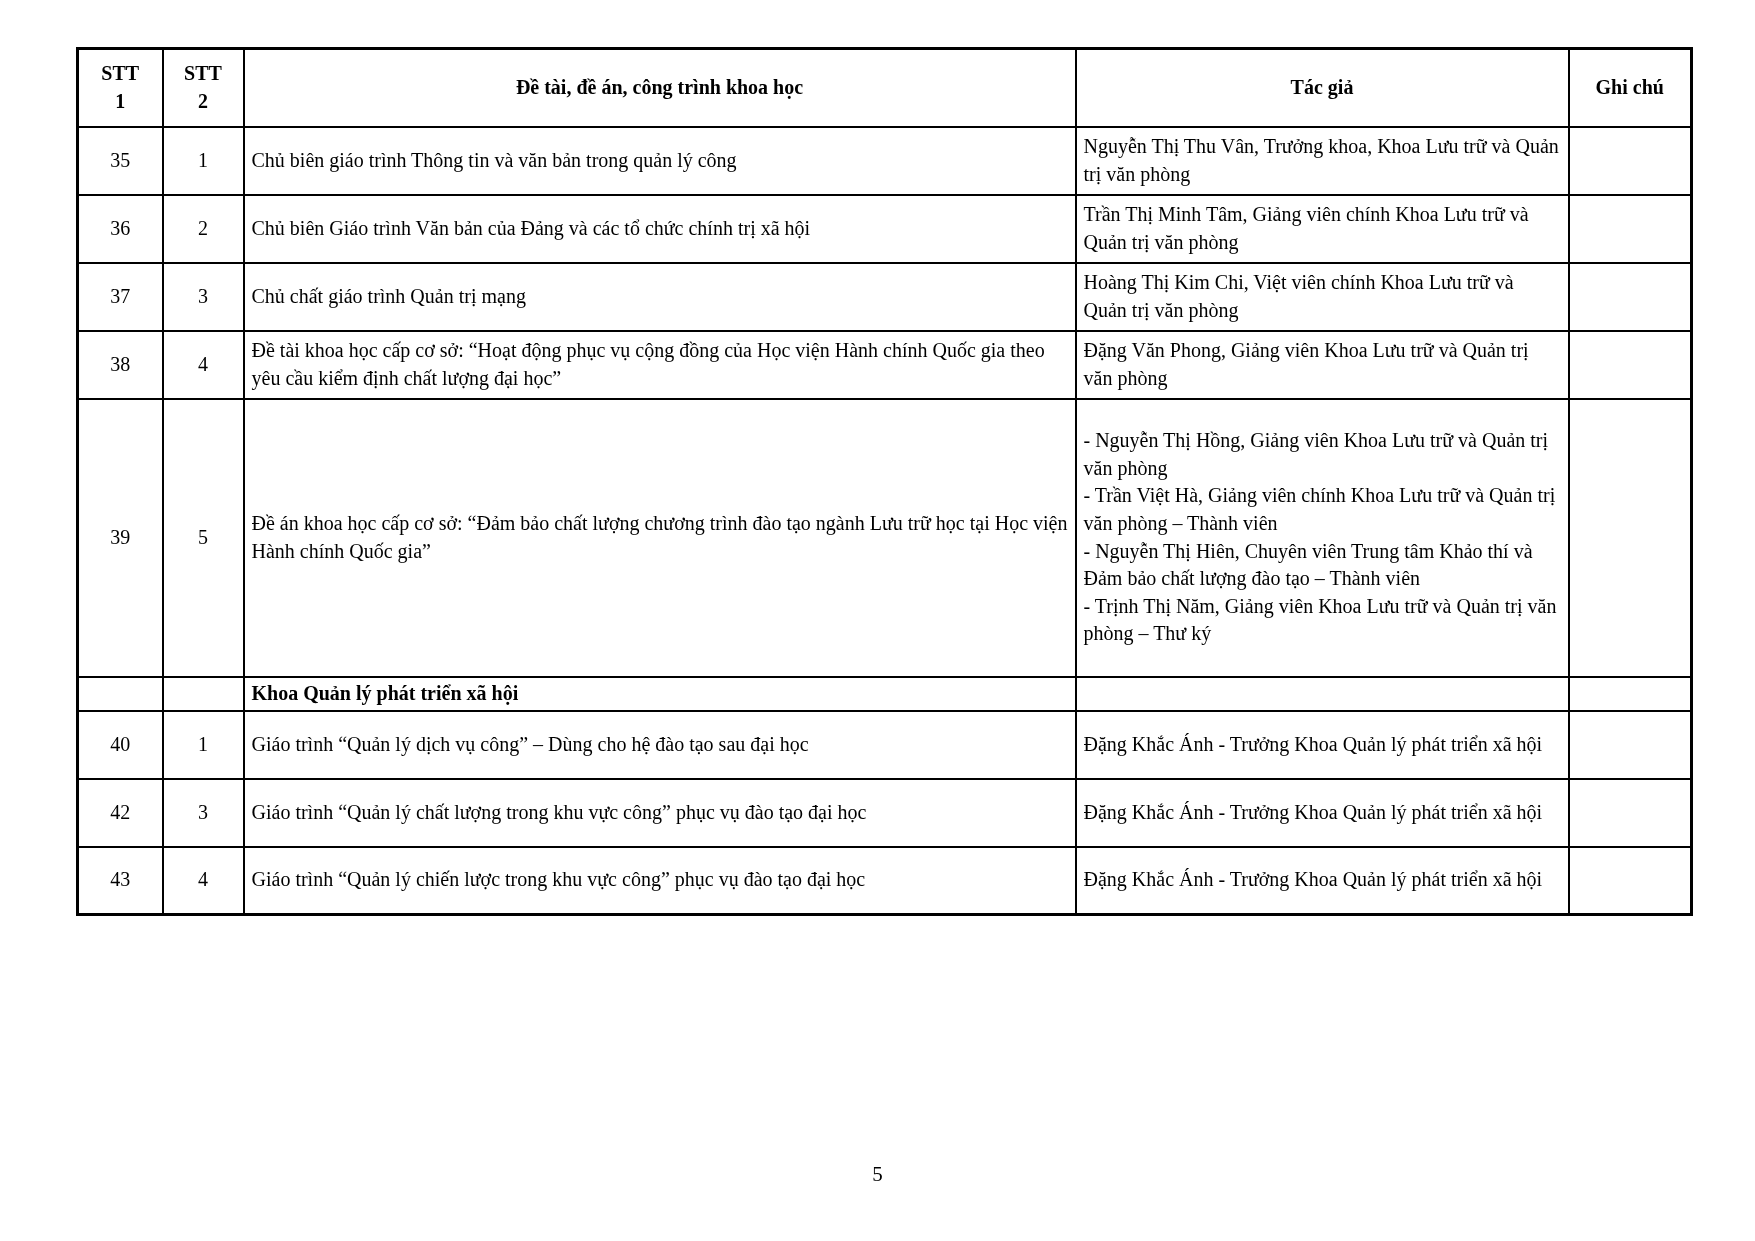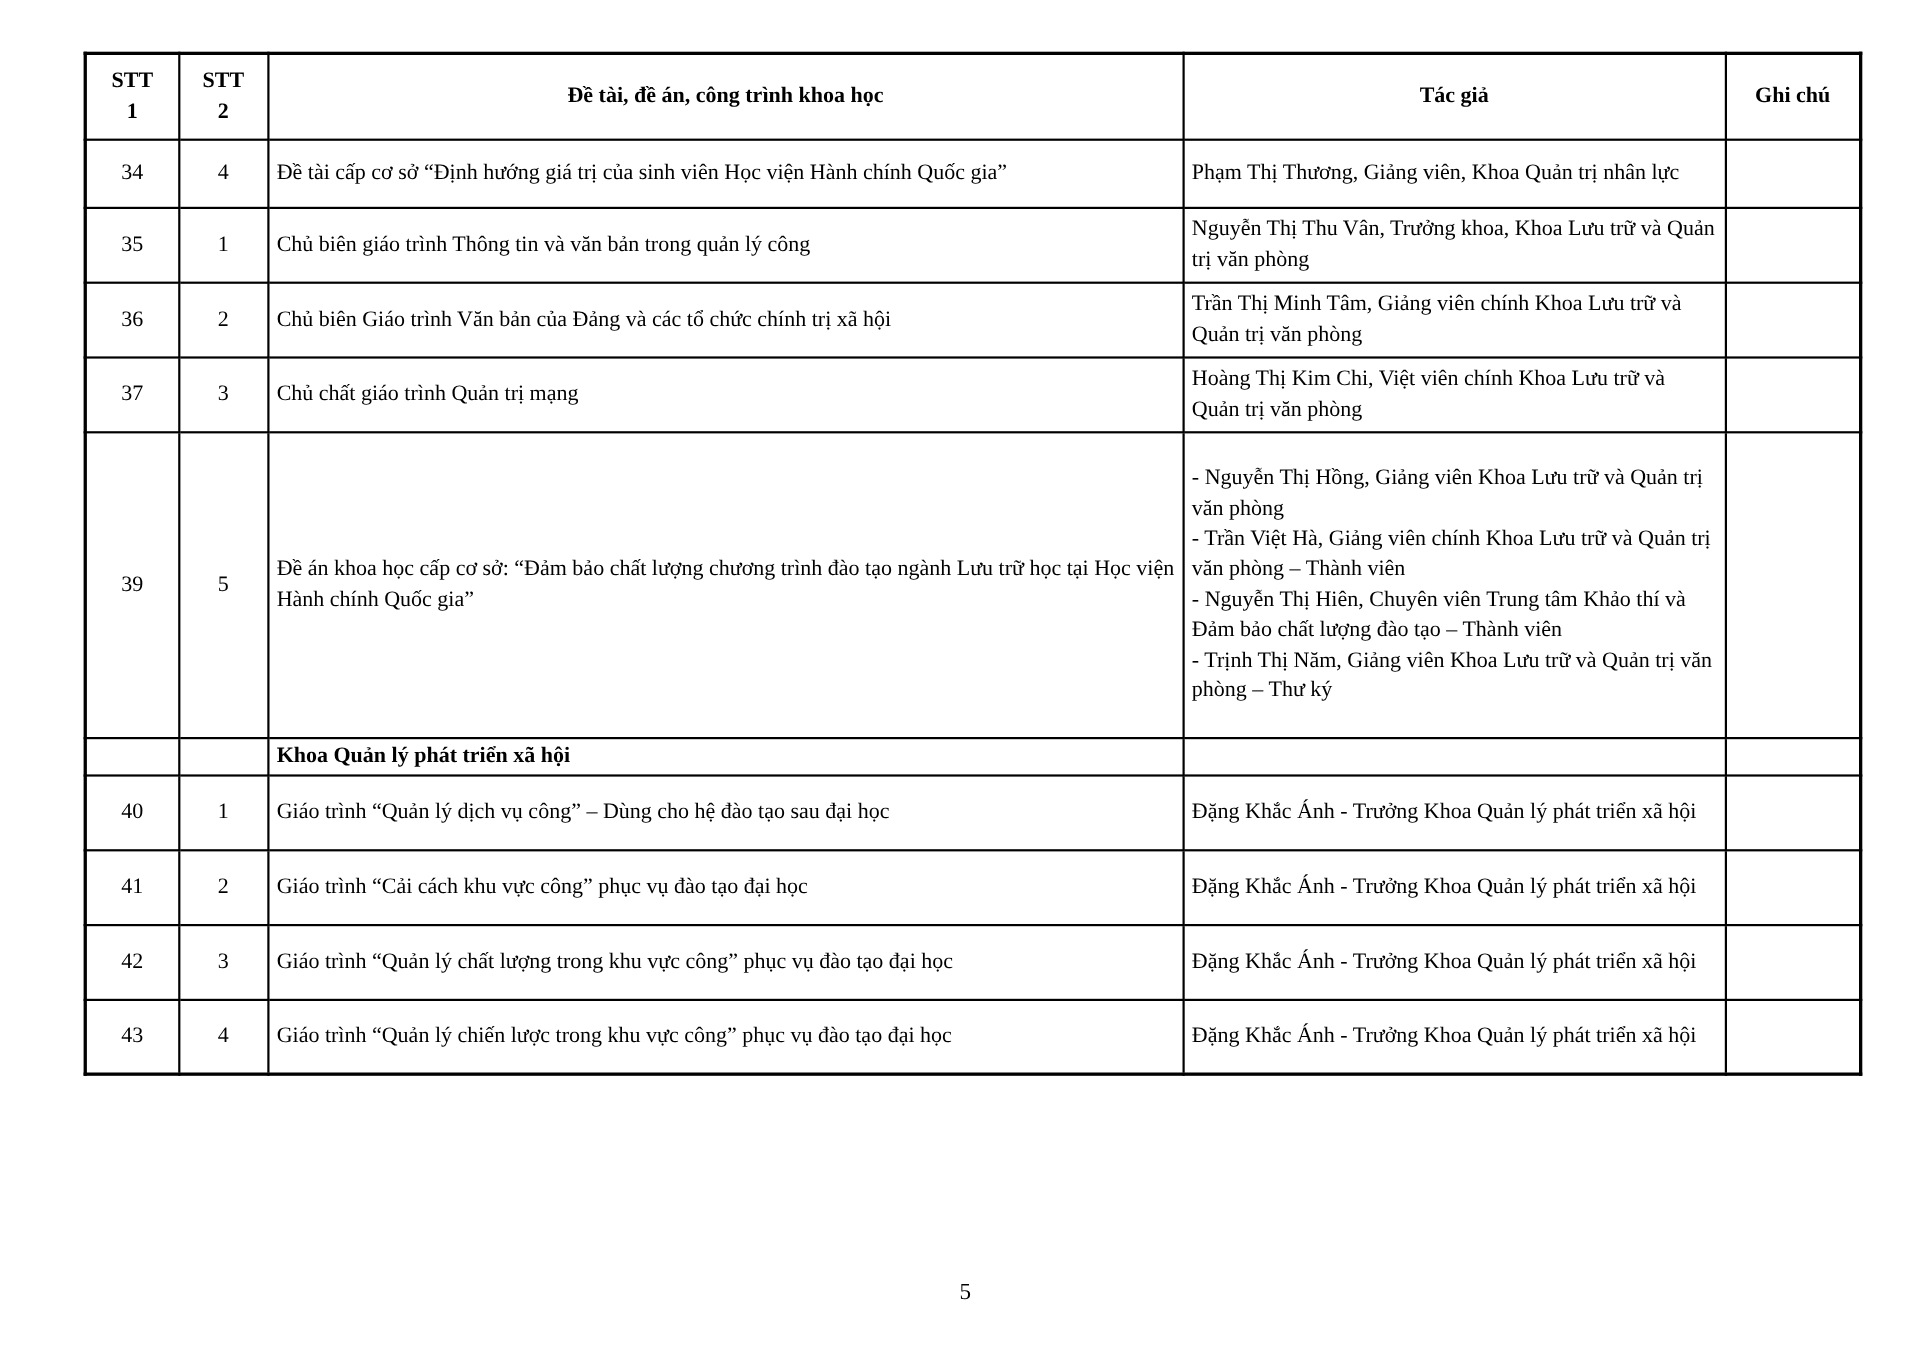--- a/index.html
+++ b/index.html
@@ -83,27 +83,20 @@
         <th>STT
 1</th>
         <th>STT
 2</th>
         <th>Đề tài, đề án, công trình khoa học</th>
         <th>Tác giả</th>
         <th>Ghi chú</th>
       </tr>
     </thead>
     <tbody>
-      <tr class="h-2line">
-        <td class="cell-stt">34</td>
-        <td class="cell-stt">4</td>
-        <td class="cell-title">Đề tài cấp cơ sở “Định hướng giá trị của sinh viên Học viện Hành chính Quốc gia”</td>
-        <td class="cell-author">Phạm Thị Thương, Giảng viên, Khoa Quản trị nhân lực</td>
-        <td class="cell-note"></td>
-      </tr>
 
 
       <tr class="h-std">
         <td class="cell-stt">35</td>
         <td class="cell-stt">1</td>
         <td class="cell-title">Chủ biên giáo trình Thông tin và văn bản trong quản lý công</td>
         <td class="cell-author">Nguyễn Thị Thu Vân, Trưởng khoa, Khoa Lưu trữ và Quản trị văn phòng</td>
         <td class="cell-note"></td>
       </tr>
 
@@ -116,20 +109,27 @@
       </tr>
 
       <tr class="h-std">
         <td class="cell-stt">37</td>
         <td class="cell-stt">3</td>
         <td class="cell-title">Chủ chất giáo trình Quản trị mạng</td>
         <td class="cell-author">Hoàng Thị Kim Chi, Việt viên chính Khoa Lưu trữ và Quản trị văn phòng</td>
         <td class="cell-note"></td>
       </tr>
 
+      <tr class="h-std">
+        <td class="cell-stt">38</td>
+        <td class="cell-stt">4</td>
+        <td class="cell-title">Đề tài khoa học cấp cơ sở: “Hoạt động phục vụ cộng đồng của Học viện Hành chính Quốc gia theo yêu cầu kiểm định chất lượng đại học”</td>
+        <td class="cell-author">Đặng Văn Phong, Giảng viên Khoa Lưu trữ và Quản trị văn phòng</td>
+        <td class="cell-note"></td>
+      </tr>
 
       <tr class="h-big">
         <td class="cell-stt">39</td>
         <td class="cell-stt">5</td>
         <td class="cell-title">Đề án khoa học cấp cơ sở: “Đảm bảo chất lượng chương trình đào tạo ngành Lưu trữ học tại Học viện Hành chính Quốc gia”</td>
         <td class="cell-author">- Nguyễn Thị Hồng, Giảng viên Khoa Lưu trữ và Quản trị văn phòng
 - Trần Việt Hà, Giảng viên chính Khoa Lưu trữ và Quản trị văn phòng – Thành viên
 - Nguyễn Thị Hiên, Chuyên viên Trung tâm Khảo thí và Đảm bảo chất lượng đào tạo – Thành viên
 - Trịnh Thị Năm, Giảng viên Khoa Lưu trữ và Quản trị văn phòng – Thư ký</td>
         <td class="cell-note"></td>
@@ -144,27 +144,20 @@
       </tr>
 
       <tr class="h-std">
         <td class="cell-stt">40</td>
         <td class="cell-stt">1</td>
         <td class="cell-title">Giáo trình “Quản lý dịch vụ công” – Dùng cho hệ đào tạo sau đại học</td>
         <td class="cell-author">Đặng Khắc Ánh - Trưởng Khoa Quản lý phát triển xã hội</td>
         <td class="cell-note"></td>
       </tr>
 
-      <tr class="h-std">
-        <td class="cell-stt">41</td>
-        <td class="cell-stt">2</td>
-        <td class="cell-title">Giáo trình “Cải cách khu vực công” phục vụ đào tạo đại học</td>
-        <td class="cell-author">Đặng Khắc Ánh - Trưởng Khoa Quản lý phát triển xã hội</td>
-        <td class="cell-note"></td>
-      </tr>
 
       <tr class="h-std">
         <td class="cell-stt">42</td>
         <td class="cell-stt">3</td>
         <td class="cell-title">Giáo trình “Quản lý chất lượng trong khu vực công” phục vụ đào tạo đại học</td>
         <td class="cell-author">Đặng Khắc Ánh - Trưởng Khoa Quản lý phát triển xã hội</td>
         <td class="cell-note"></td>
       </tr>
 
       <tr class="h-std">

